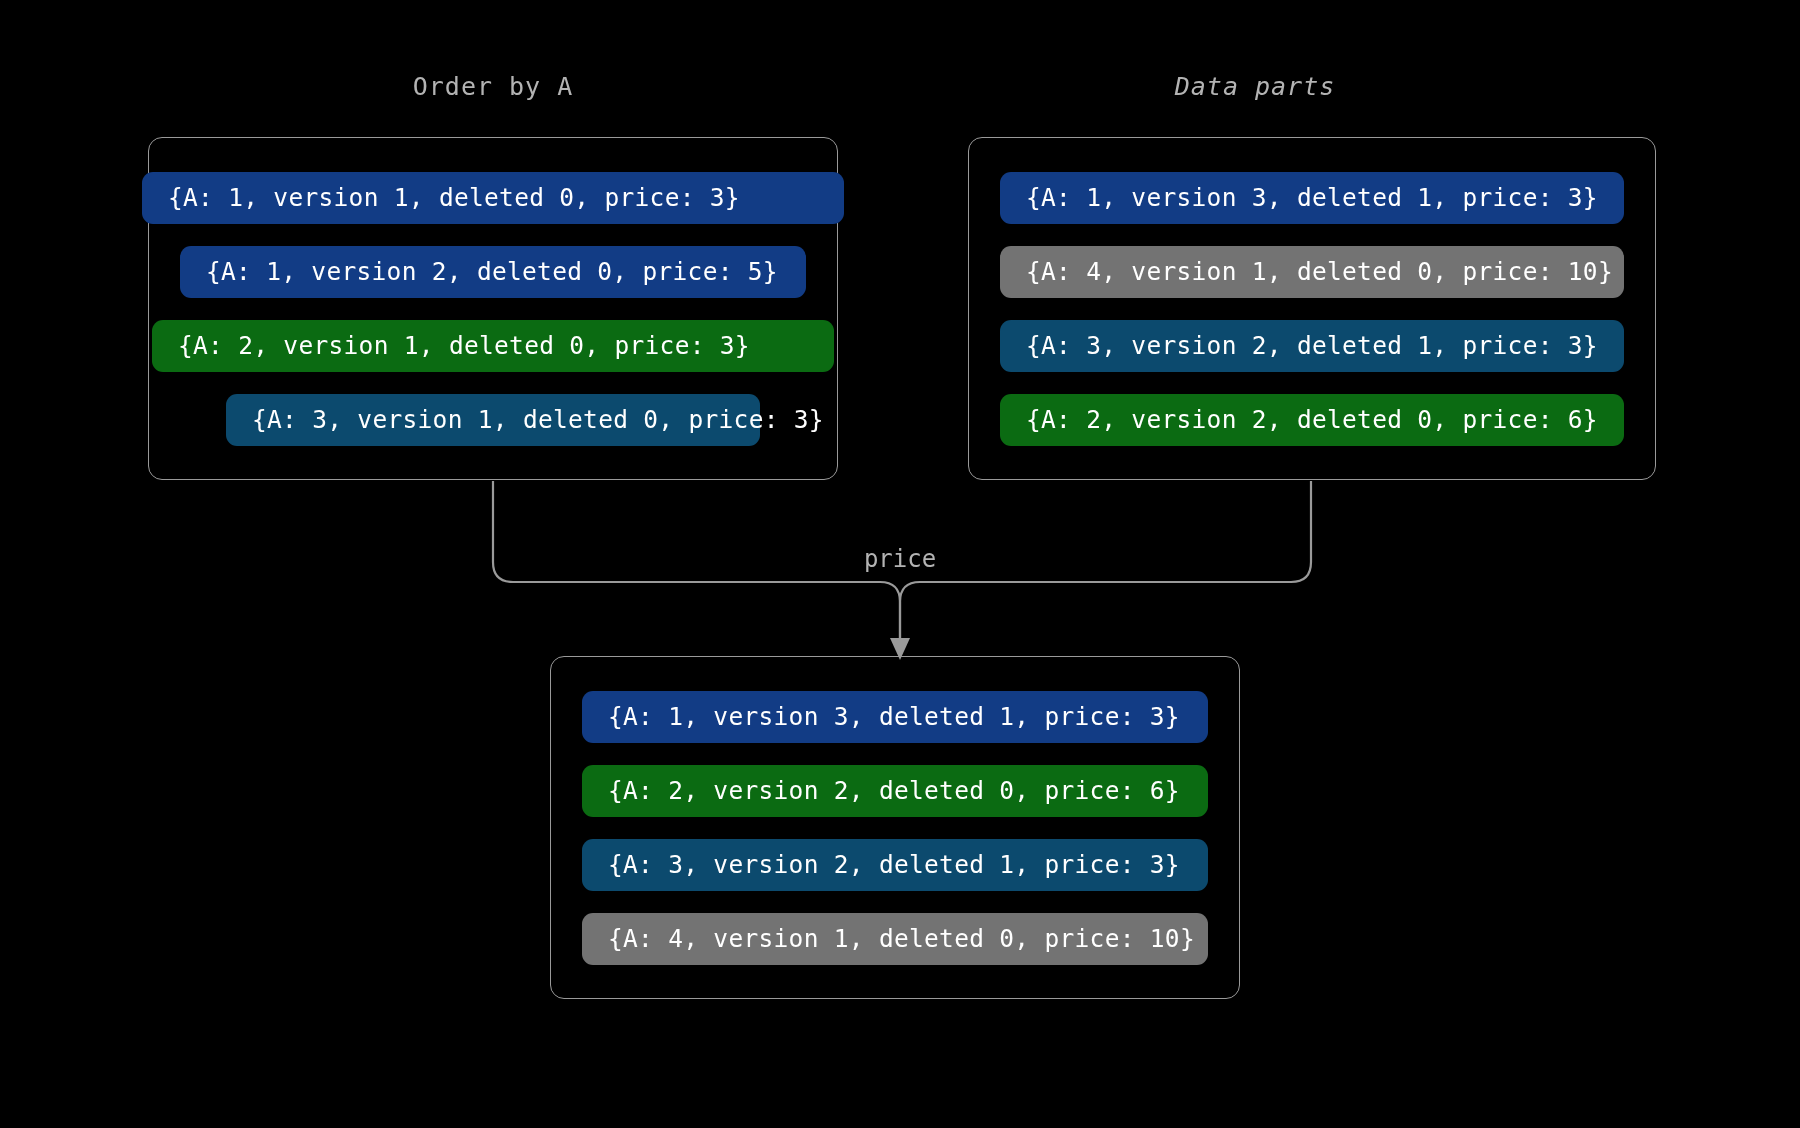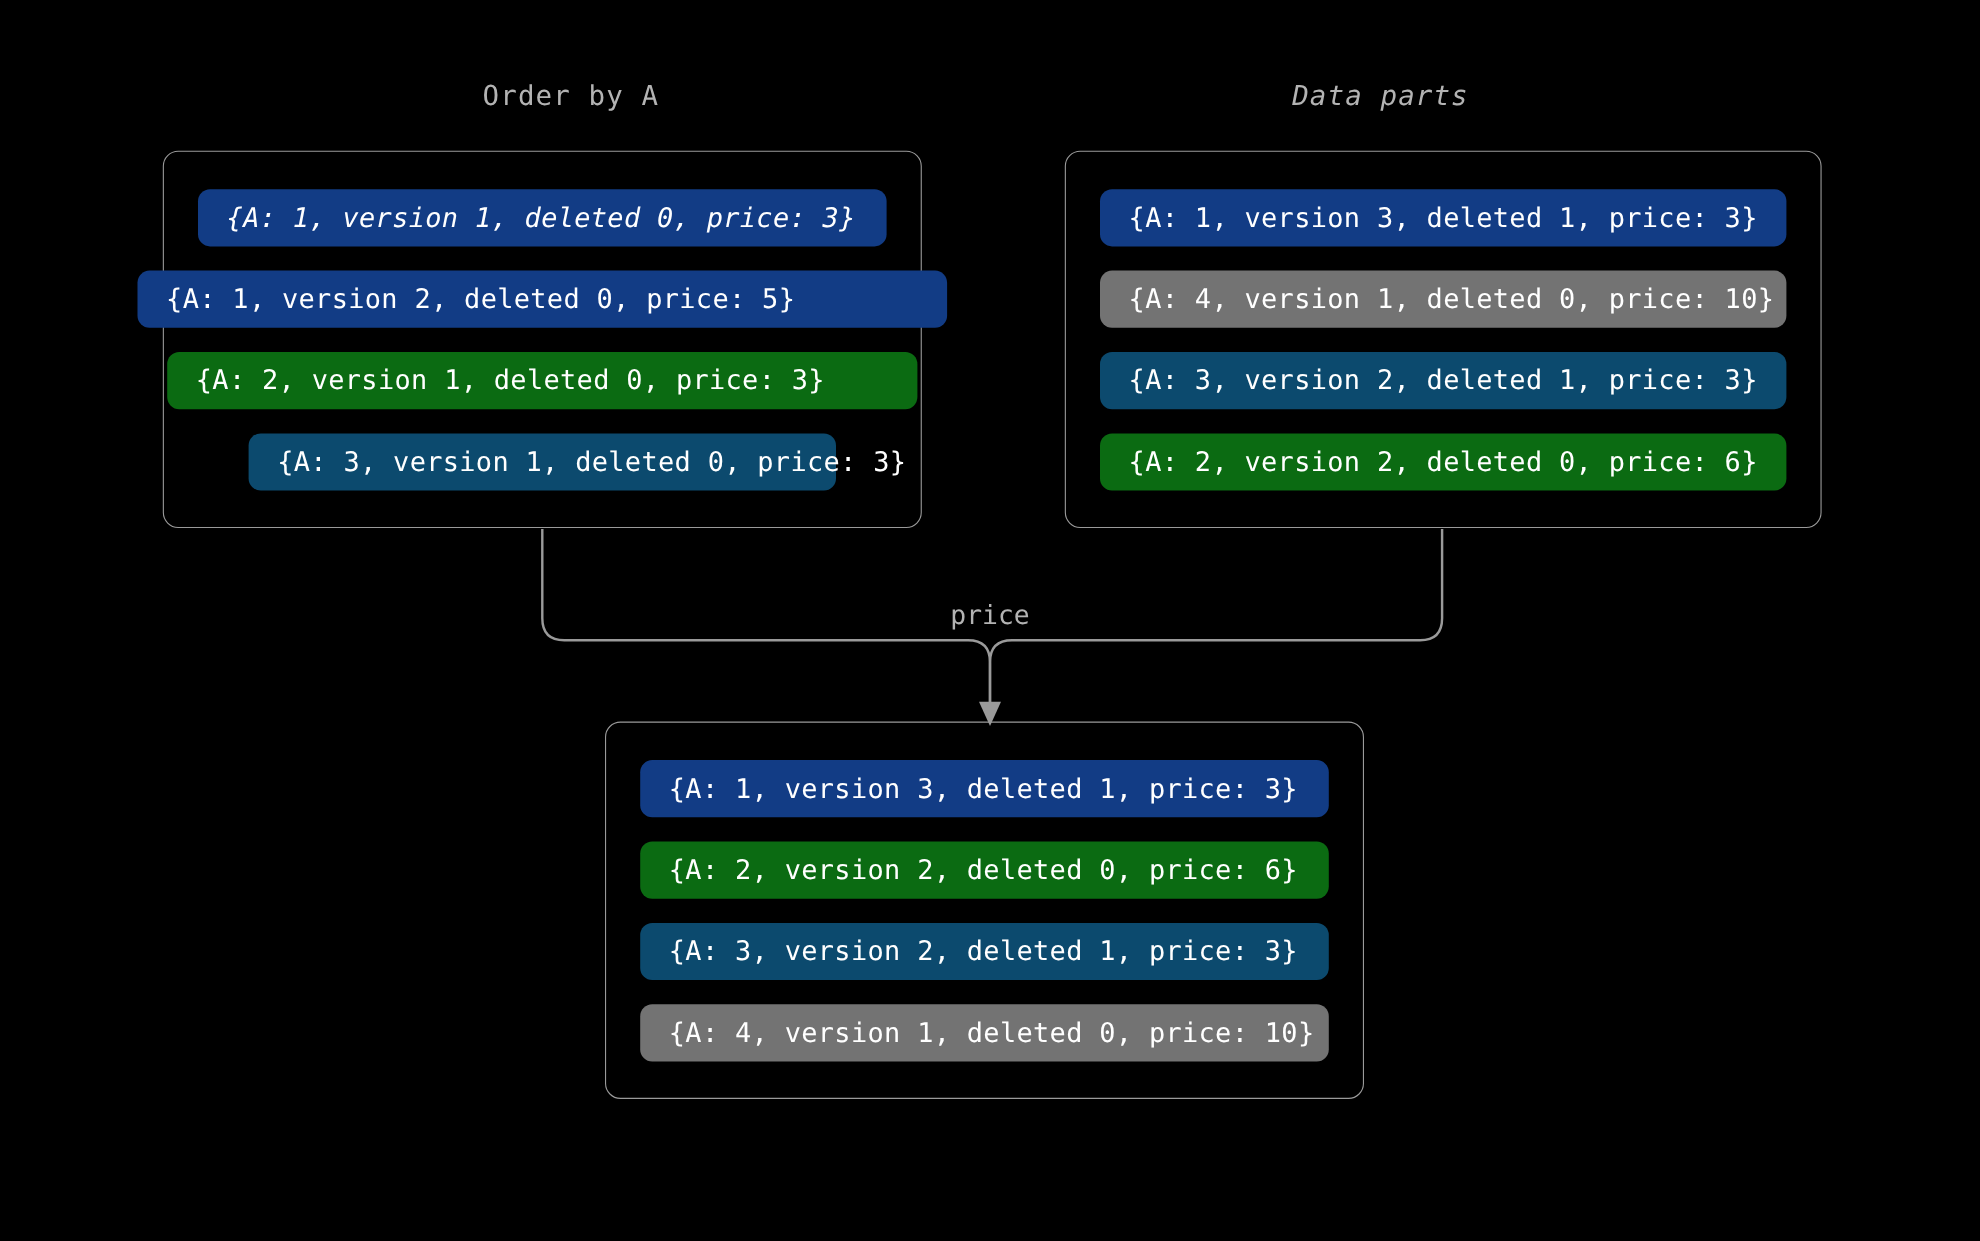--- a/index.html
+++ b/index.html
@@ -72,25 +72,25 @@
 
     <path d="M 493 481 L 493 562 Q 493 582 513 582 L 880 582 Q 900 582 900 602 L 900 645" fill="none" stroke="#9a9a9a" stroke-width="2.2"></path>
 
     <path d="M 1311 481 L 1311 562 Q 1311 582 1291 582 L 920 582 Q 900 582 900 602 L 900 645" fill="none" stroke="#9a9a9a" stroke-width="2.2"></path>
 
     <polygon points="900,660 890,638 910,638" fill="#9a9a9a"></polygon>
   </svg>
 
   <div class="merge-label" style="left:900px;top:545px;">price</div>
 
-  <div class="panel-title" style="left:519px;top:72px;">Order by A</div>
+  <div class="panel-title" style="left:493px;top:72px;">Order by A</div>
 
   <div class="panel panel-top" style="left:148px;top:137px;width:690px;">
-    <div class="row blue" style="width:626px;font-style:italic;">{A: 1, version 1, deleted 0, price: 3}</div>
-    <div class="row blue" style="width:736px;">{A: 1, version 2, deleted 0, price: 5}</div>
+    <div class="row blue" style="width:702px;">{A: 1, version 1, deleted 0, price: 3}</div>
+    <div class="row blue" style="width:626px;">{A: 1, version 2, deleted 0, price: 5}</div>
     <div class="row green" style="width:682px;">{A: 2, version 1, deleted 0, price: 3}</div>
     <div class="row red" style="width:534px;">{A: 3, version 1, deleted 0, price: 3}</div>
   </div>
 
   <div class="panel-title" style="left:1255px;top:72px;font-style:italic;">Data parts</div>
 
   <div class="panel panel-top" style="left:968px;top:137px;width:688px;">
     <div class="row blue" style="width:624px;">{A: 1, version 3, deleted 1, price: 3}</div>
     <div class="row purple" style="width:624px;">{A: 4, version 1, deleted 0, price: 10}</div>
     <div class="row red" style="width:624px;">{A: 3, version 2, deleted 1, price: 3}</div>

